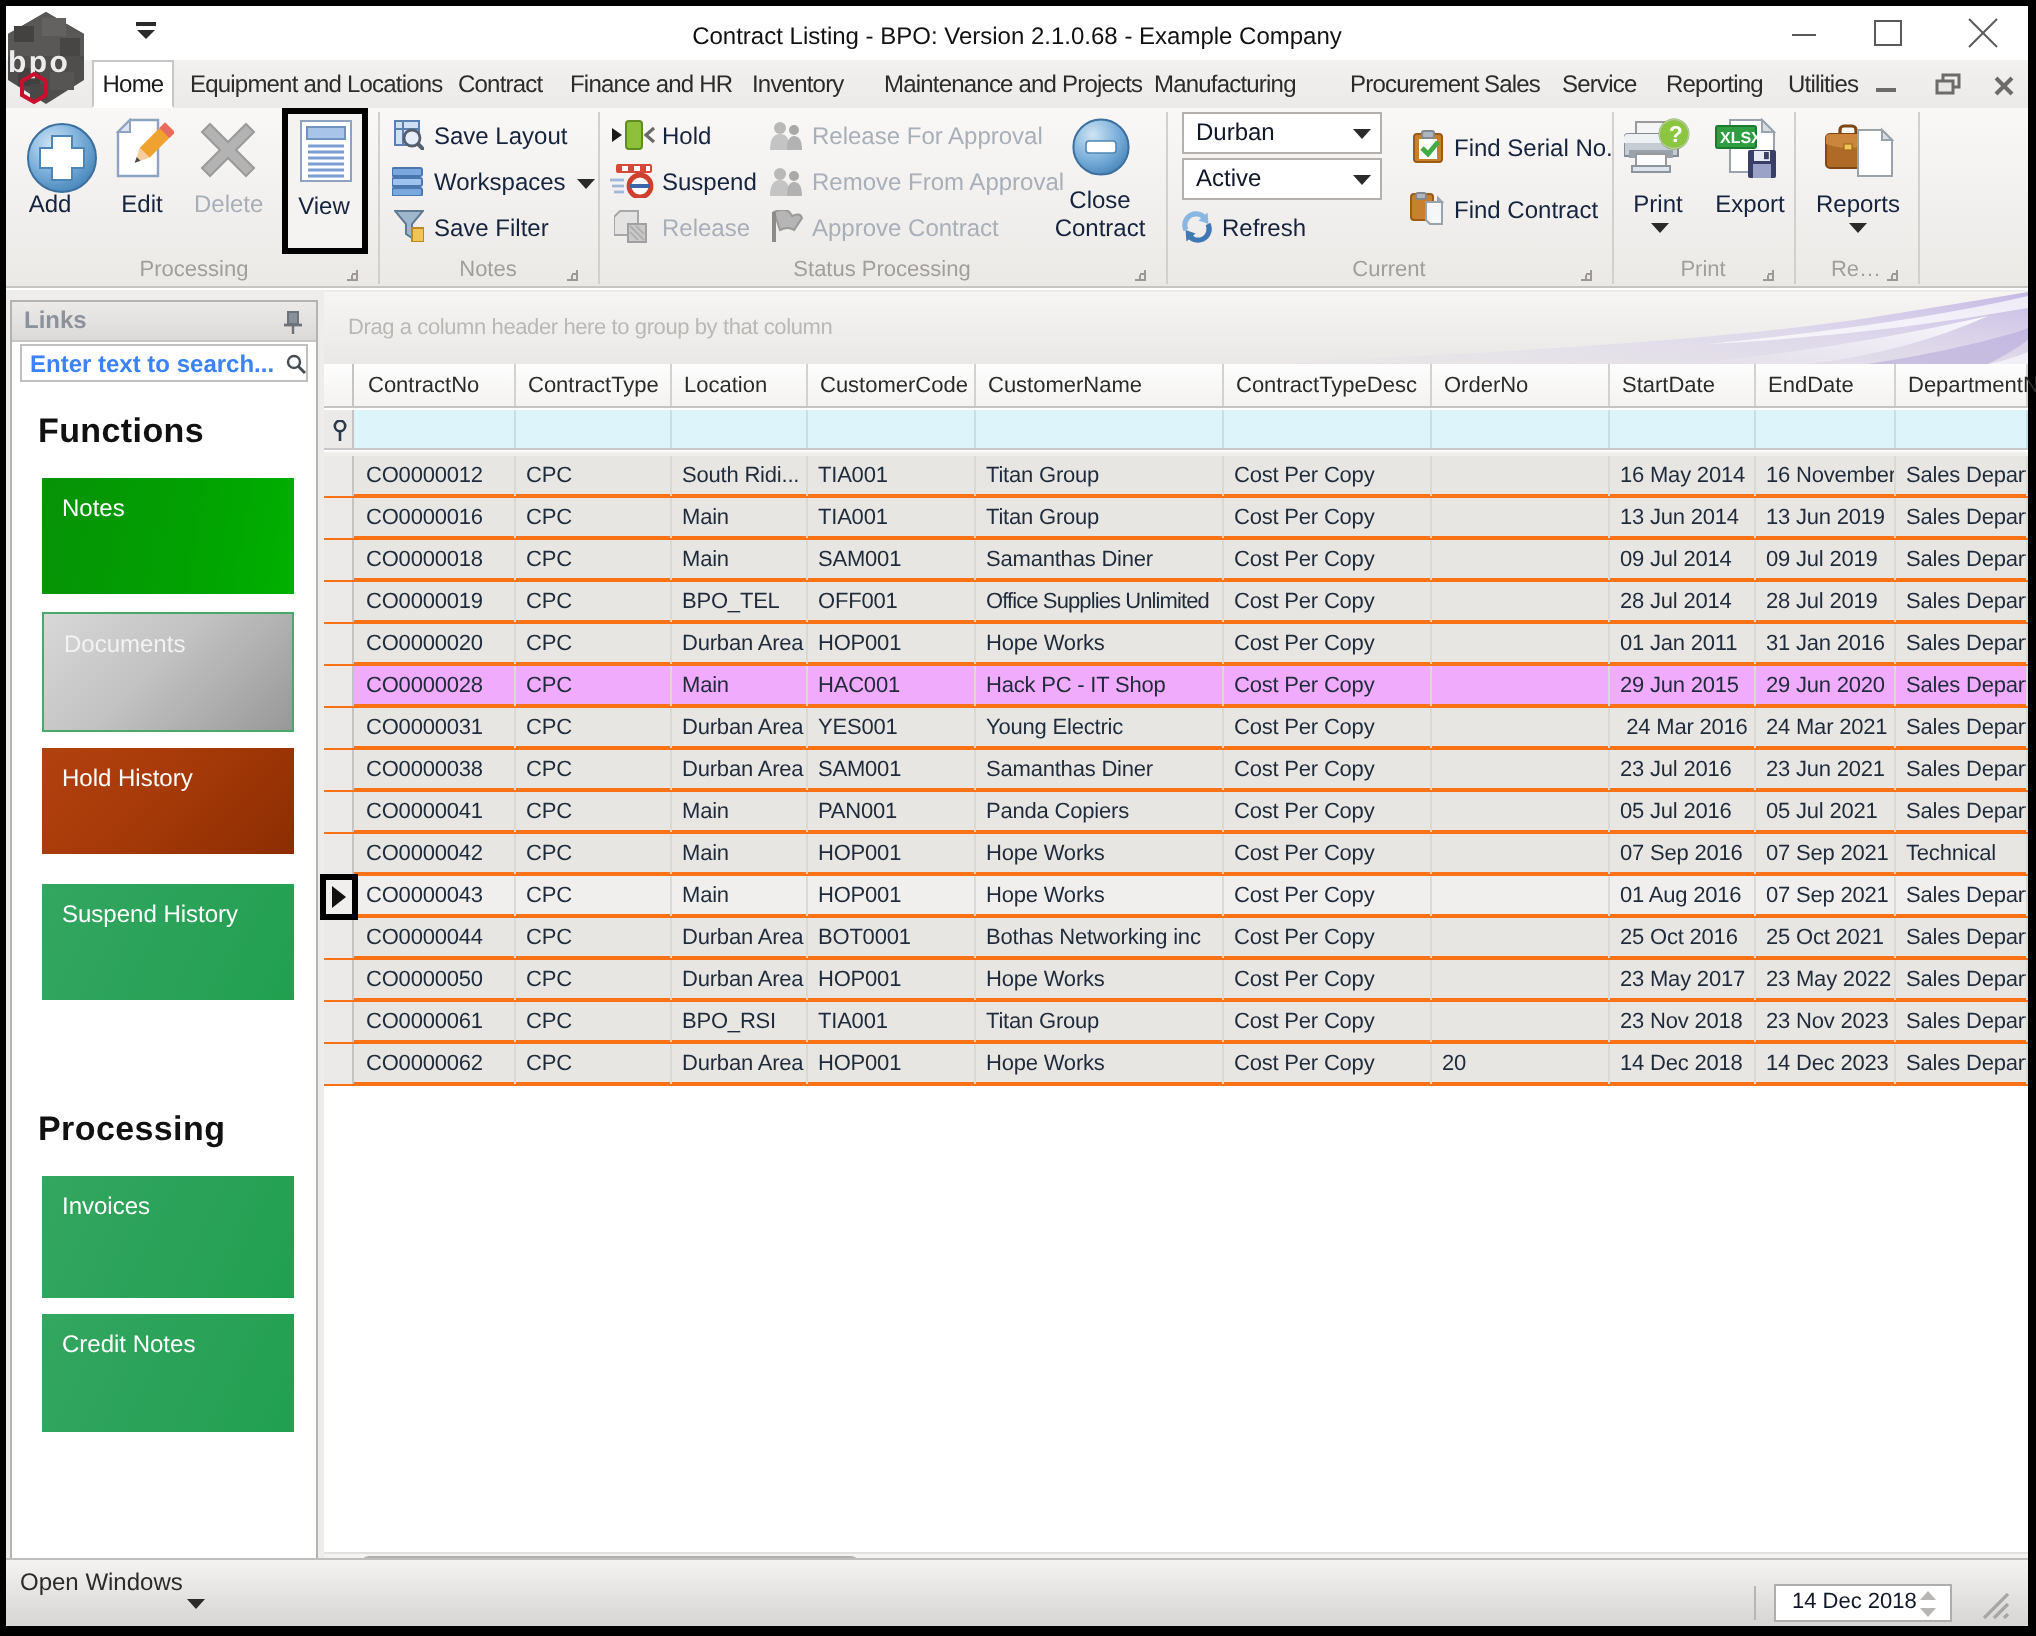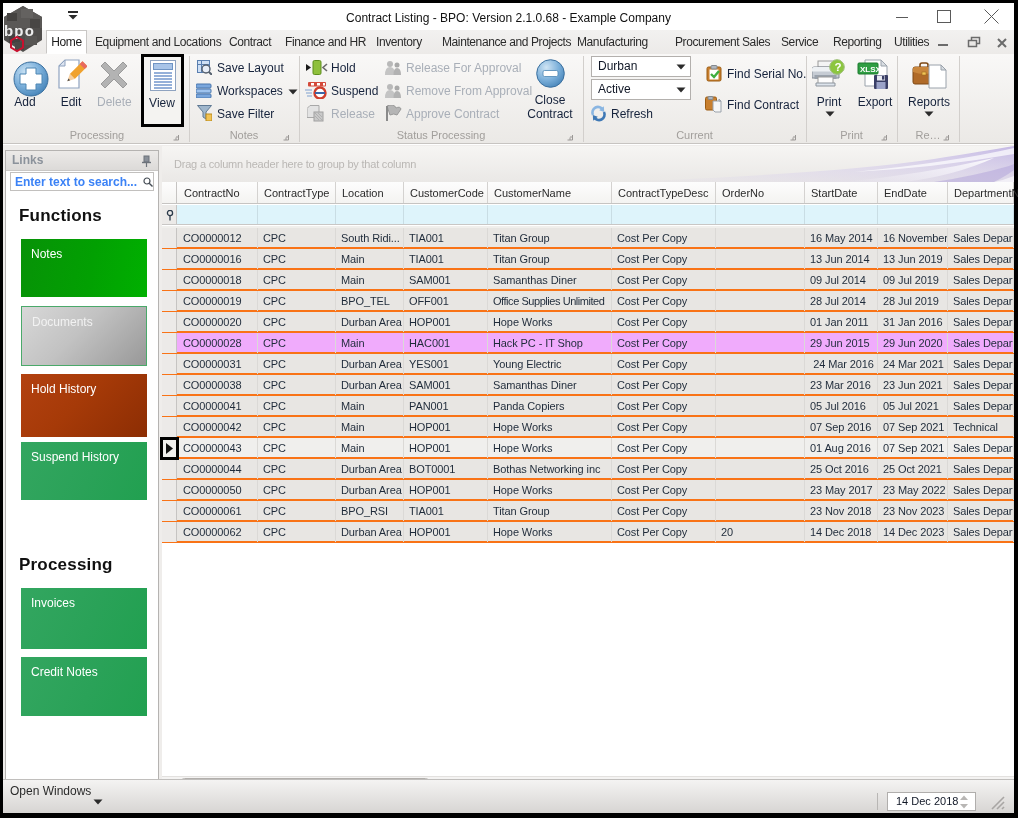--- a/index.html
+++ b/index.html
@@ -326,21 +326,21 @@
   <circle cx="4" cy="4" r="3" fill="none" stroke="#454c54" stroke-width="1.2"></circle>
   <line x1="6.2" y1="6.2" x2="9.5" y2="9.5" stroke="#454c54" stroke-width="1.4"></line>
 </svg>
 <div class="sechead" style="top:206px;">Functions</div>
 <div class="navbtn" style="top:239px;background:linear-gradient(100deg,#079207 0%,#02a002 55%,#00b000 100%);">
     <span>Notes</span>
   </div>
 <div class="navbtn" style="top:306px;height:60px;background:linear-gradient(135deg,#d8d8d8 0%,#c2c2c2 45%,#989898 100%);border:1px solid #4aa96a;">
     <span style="color:#f2f2f2;">Documents</span>
   </div>
-<div class="navbtn" style="top:374px;height:63px;background:linear-gradient(135deg,#b34110 0%,#a63a08 45%,#8c2d03 100%);">
+<div class="navbtn" style="top:374px;height:53px;background:linear-gradient(135deg,#b34110 0%,#a63a08 45%,#8c2d03 100%);">
     <span>Hold History</span>
   </div>
 <div class="navbtn" style="top:442px;height:58px;background:linear-gradient(115deg,#33a660 0%,#2aa258 55%,#21a050 100%);">
     <span>Suspend History</span>
   </div>
 <div class="sechead" style="top:555px;">Processing</div>
 <div class="navbtn" style="top:588px;height:61px;background:linear-gradient(115deg,#33a660 0%,#2aa258 55%,#21a050 100%);">
     <span>Invoices</span>
   </div>
 <div class="navbtn" style="top:657px;height:59px;background:linear-gradient(115deg,#33a660 0%,#2aa258 55%,#21a050 100%);">
@@ -493,21 +493,21 @@
 </div>
 <div class="row" style="top:375px;background:#e8e6e3;">
 <div class="rowsel"></div>
 <div class="cell" style="left:16px;width:80px;">CO0000038</div>
 <div class="cell" style="left:96px;width:78px;">CPC</div>
 <div class="cell" style="left:174px;width:68px;">Durban Area</div>
 <div class="cell" style="left:242px;width:84px;">SAM001</div>
 <div class="cell" style="left:326px;width:124px;">Samanthas Diner</div>
 <div class="cell" style="left:450px;width:104px;">Cost Per Copy</div>
 <div class="cell" style="left:554px;width:89px;"></div>
-<div class="cell" style="left:643px;width:73px;">23 Mar 2016</div>
+<div class="cell" style="left:643px;width:73px;">23 Jul 2016</div>
 <div class="cell" style="left:716px;width:70px;">23 Jun 2021</div>
 <div class="cell" style="left:786px;width:66px;">Sales Departm</div>
 </div>
 <div class="row" style="top:396px;background:#e8e6e3;">
 <div class="rowsel"></div>
 <div class="cell" style="left:16px;width:80px;">CO0000041</div>
 <div class="cell" style="left:96px;width:78px;">CPC</div>
 <div class="cell" style="left:174px;width:68px;">Main</div>
 <div class="cell" style="left:242px;width:84px;">PAN001</div>
 <div class="cell" style="left:326px;width:124px;">Panda Copiers</div>

